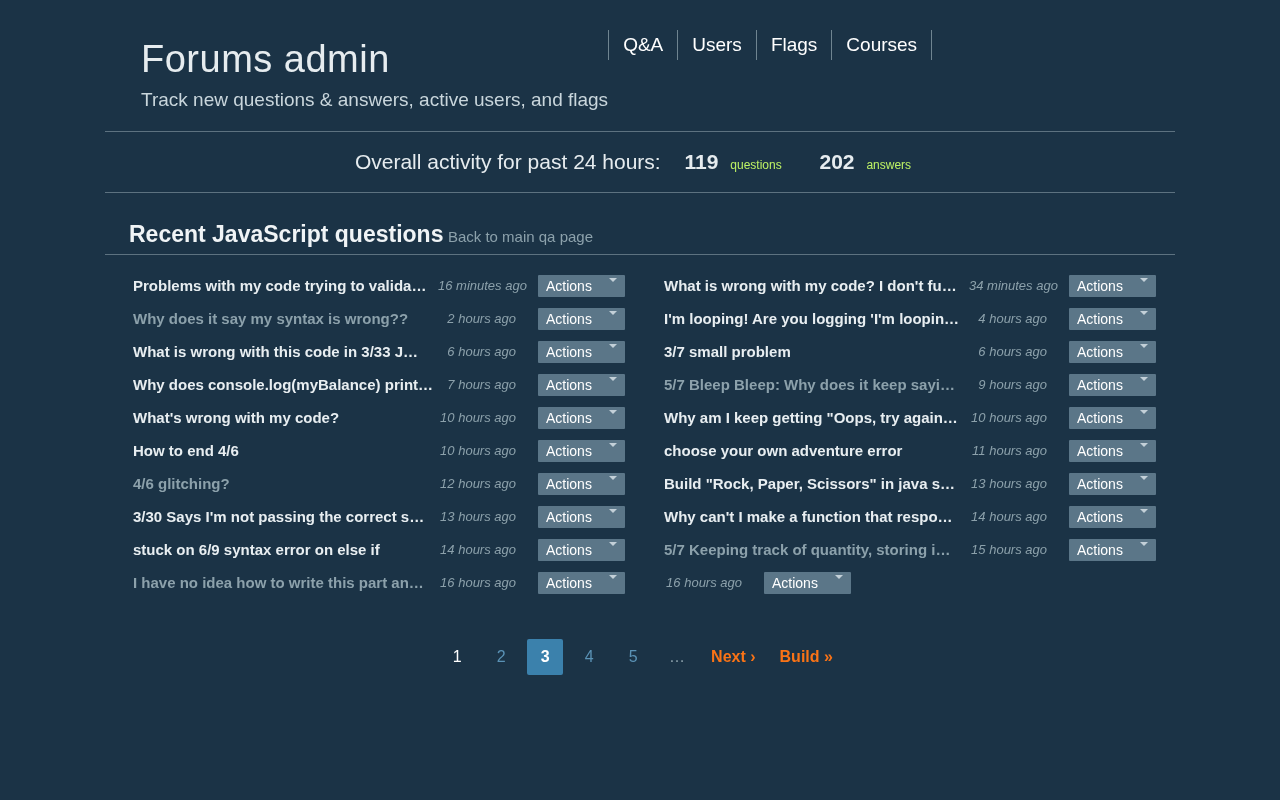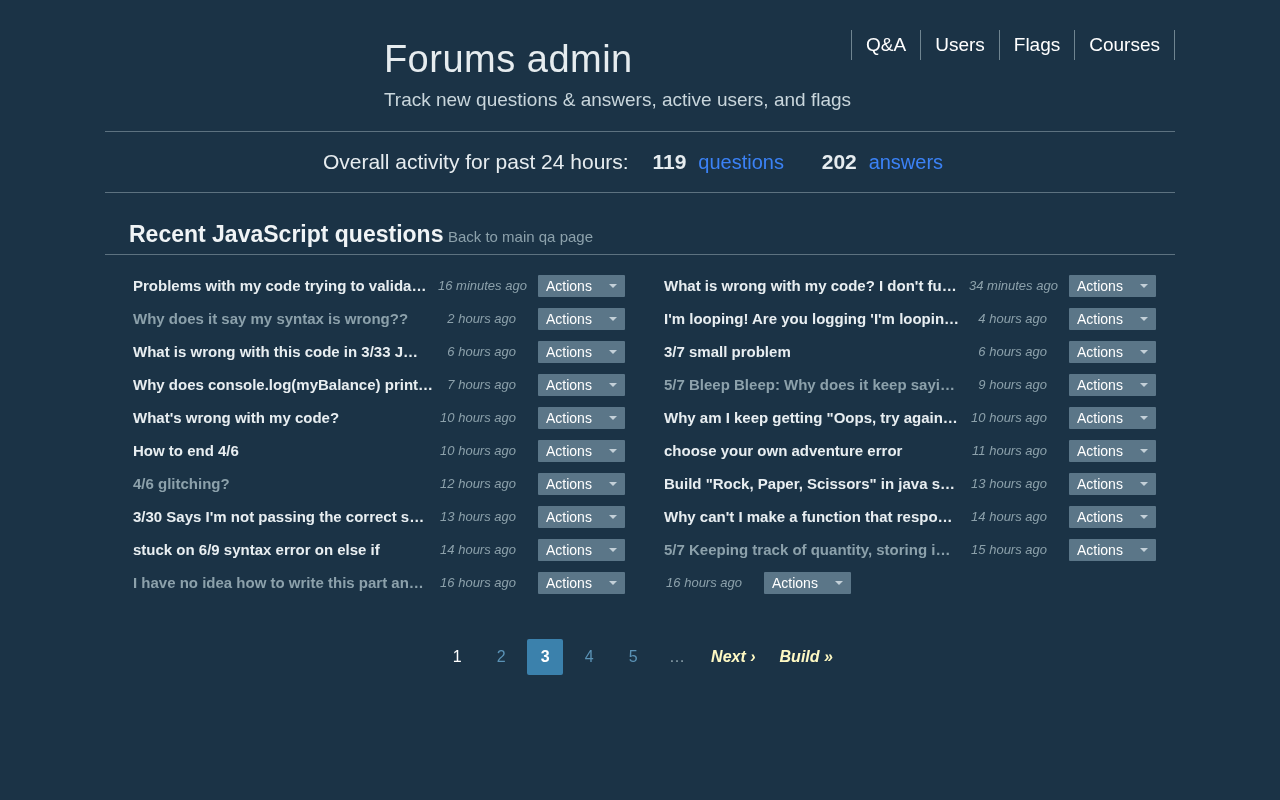--- a/index.html
+++ b/index.html
@@ -11,22 +11,23 @@
     height: 800px;
     overflow: hidden;
   }
   .wrap {
     width: 1070px;
     margin: 0 auto;
     padding-top: 24px;
   }
   .topbar {
     display: flex;
-    justify-content: flex-end;
+    justify-content: flex-start;
     align-items: flex-start;
+    margin-left: 36px;
   }
   .hgroup { margin-top: 14px; }
   .hgroup h1 {
     font-size: 38px;
     font-weight: 400;
     color: #e6ecef;
     letter-spacing: 0.5px;
   }
   .hgroup .subtitle {
     font-size: 19px;
@@ -51,21 +52,21 @@
     margin-top: 20px;
   }
   .activity {
     text-align: center;
     font-size: 21px;
     color: #e6ecef;
     padding: 18px 0;
     font-weight: 400;
   }
   .activity .num { font-weight: 700; margin-left: 18px; margin-right: 6px; }
-  .activity .label { font-size: 20px; color: #3b82f6; margin-right: 14px; }
+  .activity .label { font-size: 12px; color: #bef264; margin-right: 14px; }
   .divider2 {
     border: none;
     border-top: 1px solid #5d7280;
   }
   .section-head {
     margin-top: 28px;
     padding: 0 24px 6px 24px;
     border-bottom: 1px solid #5d7280;
   }
   .section-head h2 {
@@ -113,21 +114,20 @@
     white-space: nowrap;
   }
   .actions-btn {
     background: #5b7688;
     color: #fff;
     border: none;
     font-size: 14px;
     padding: 3px 8px;
     cursor: pointer;
     display: flex;
-    align-items: center;
     gap: 17px;
     border-radius: 1px;
   }
   .actions-btn .caret {
     width: 0; height: 0;
     border-left: 4px solid transparent;
     border-right: 4px solid transparent;
     border-top: 4px solid #c3d0d8;
     display: inline-block;
   }
@@ -146,21 +146,21 @@
     align-items: center;
     justify-content: center;
     text-decoration: none;
     color: #5a92b5;
     border-radius: 2px;
     padding: 0 8px;
   }
   .pager .plain { color: #fff; }
   .pager .current { background: #3b81ac; color: #fff; font-weight: 700; }
   .pager .ellipsis { color: #8ca1ab; }
-  .pager .nav-link { color: #fef9c3; font-weight: 600; font-style: italic; }
+  .pager .nav-link { color: #f97316; font-weight: 600; }
 </style>
 </head>
 <body>
 
 <div class="wrap">
   <div class="topbar">
     <div class="hgroup">
       <h1>Forums admin</h1>
       <div class="subtitle">Track new questions &amp; answers, active users, and flags</div>
     </div>

